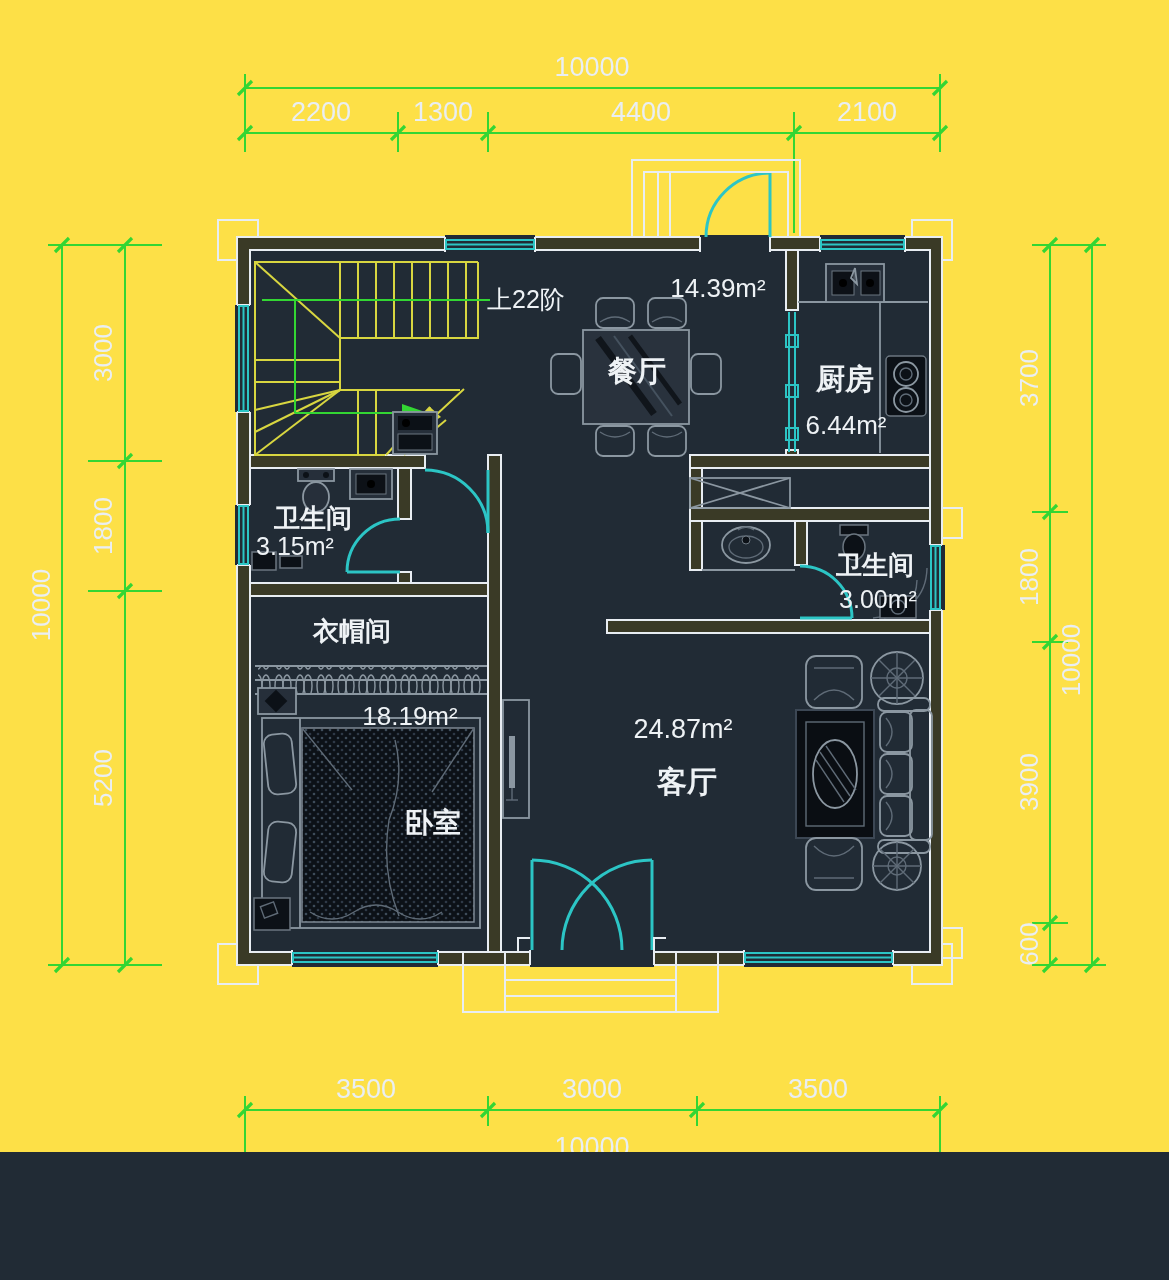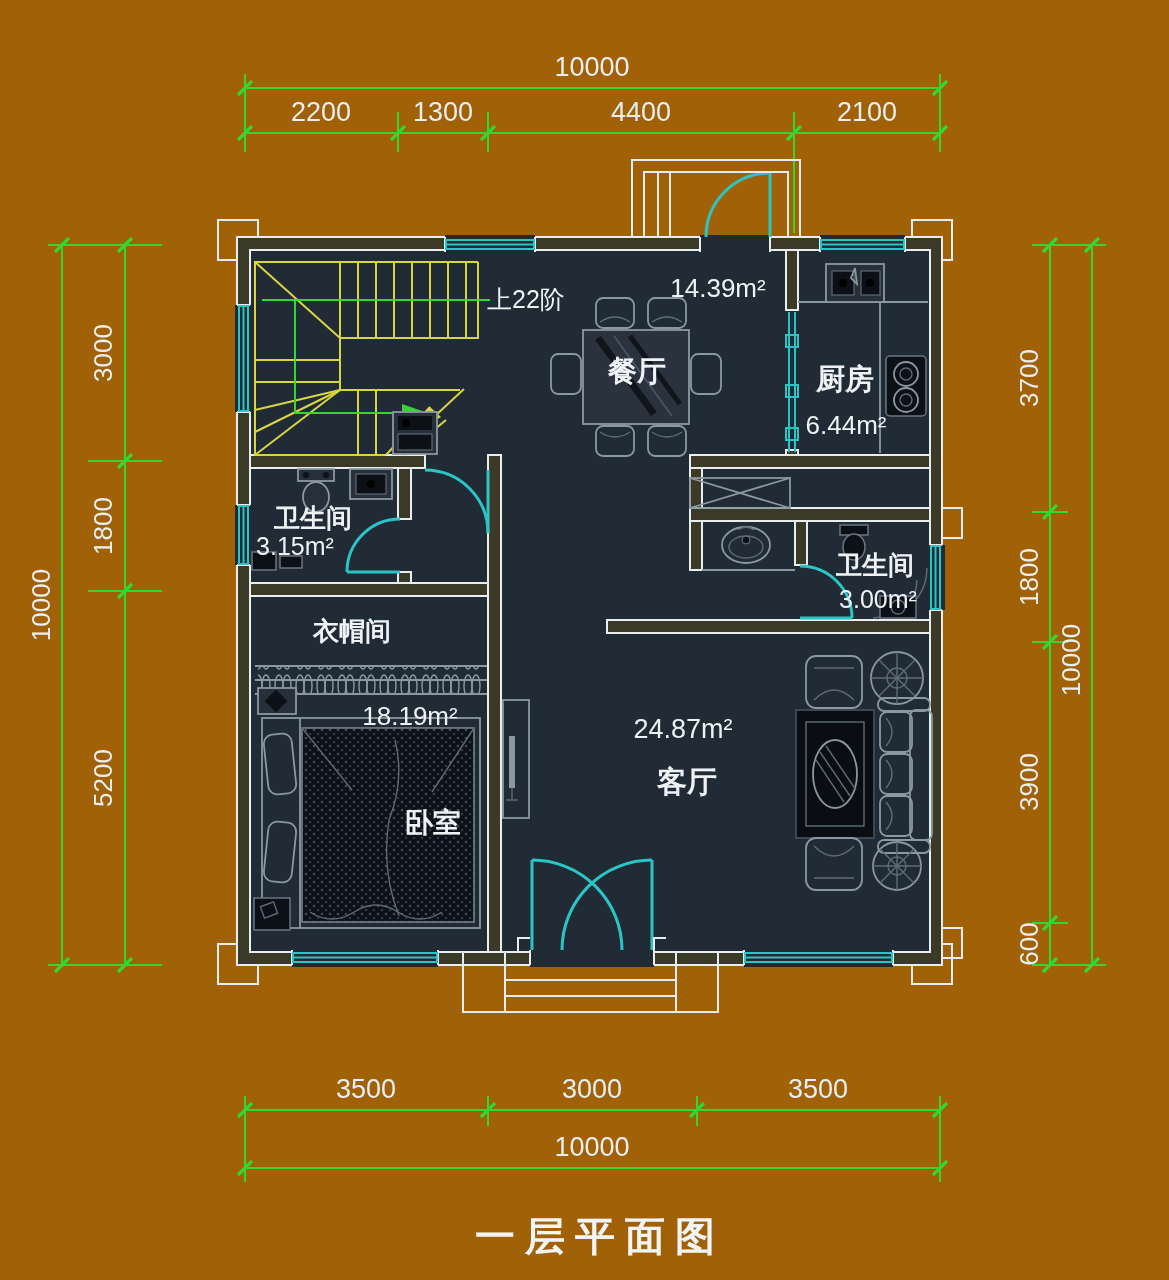--- a/index.html
+++ b/index.html
@@ -1,16 +1,16 @@
 <!DOCTYPE html>
 <html><head>
 <meta charset="utf-8">
 <style>
   html,body{margin:0;padding:0;background:#212b35;}
-  .canvas{width:1169px;height:1280px;background:#a16207;position:relative;overflow:hidden;
+  .canvas{width:1169px;height:1152px;background:#fde047;position:relative;overflow:hidden;
           font-family:"Liberation Sans",sans-serif;}
   svg text{font-family:"Liberation Sans","DejaVu Sans",sans-serif;}
   .g    {stroke:#33d633;stroke-width:2;fill:none;}
   .tick {stroke:#33d633;stroke-width:3.2;fill:none;}
   .garr {fill:#33d633;stroke:none;}
   .w    {stroke:#e8edf2;stroke-width:2;fill:none;}
   .wf   {fill:#3a3a26;stroke:#e8edf2;stroke-width:2;}
   .punch{fill:#212b35;stroke:none;}
   .cy   {stroke:#2cc5c5;stroke-width:3;fill:none;}
   .cyt  {stroke:#2cc5c5;stroke-width:2;fill:none;}

